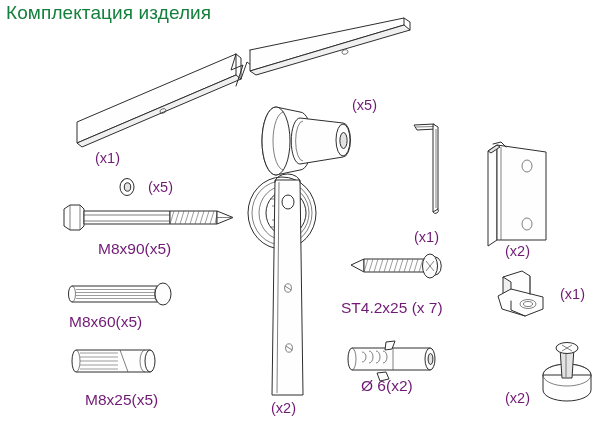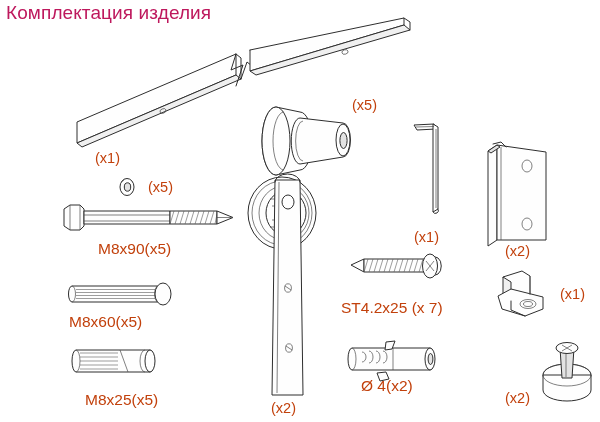--- a/index.html
+++ b/index.html
@@ -13,28 +13,28 @@
     height: 422px;
     background: #ffffff;
     font-family: "Liberation Sans", sans-serif;
     overflow: hidden;
   }
   #title {
     position: absolute;
     left: 6px;
     top: 2px;
     font-size: 19px;
-    color: #be185d;
+    color: #15803d;
     letter-spacing: 0.1px;
     white-space: nowrap;
   }
   .lbl {
     position: absolute;
     font-size: 14.5px;
-    color: #c2410c;
+    color: #701a75;
     white-space: nowrap;
   }
   .lbl.big {
     font-size: 15.5px;
   }
   svg.art {
     position: absolute;
     left: 0;
     top: 0;
     width: 600px;
@@ -248,18 +248,18 @@
 
   <div class="lbl" style="left:95px;  top:150px;">(x1)</div>
   <div class="lbl" style="left:148px; top:179px;">(x5)</div>
   <div class="lbl big" style="left:98px;  top:240px;text-align:center;">M8x90(x5)</div>
   <div class="lbl big" style="left:69px;  top:313px;">M8x60(x5)</div>
   <div class="lbl big" style="left:85px;  top:391px;">M8x25(x5)</div>
   <div class="lbl" style="left:352px; top:97px;">(x5)</div>
   <div class="lbl" style="left:271px; top:400px;">(x2)</div>
   <div class="lbl" style="left:414px; top:229px;">(x1)</div>
   <div class="lbl big" style="left:341px; top:299px;">ST4.2x25 (x 7)</div>
-  <div class="lbl big" style="left:361px; top:377px;">Ø 4(x2)</div>
+  <div class="lbl big" style="left:361px; top:377px;">Ø 6(x2)</div>
   <div class="lbl" style="left:505px; top:243px;">(x2)</div>
   <div class="lbl" style="left:560px; top:286px;">(x1)</div>
   <div class="lbl" style="left:505px; top:390px;">(x2)</div>
 
 </div>
 
 </body></html>

